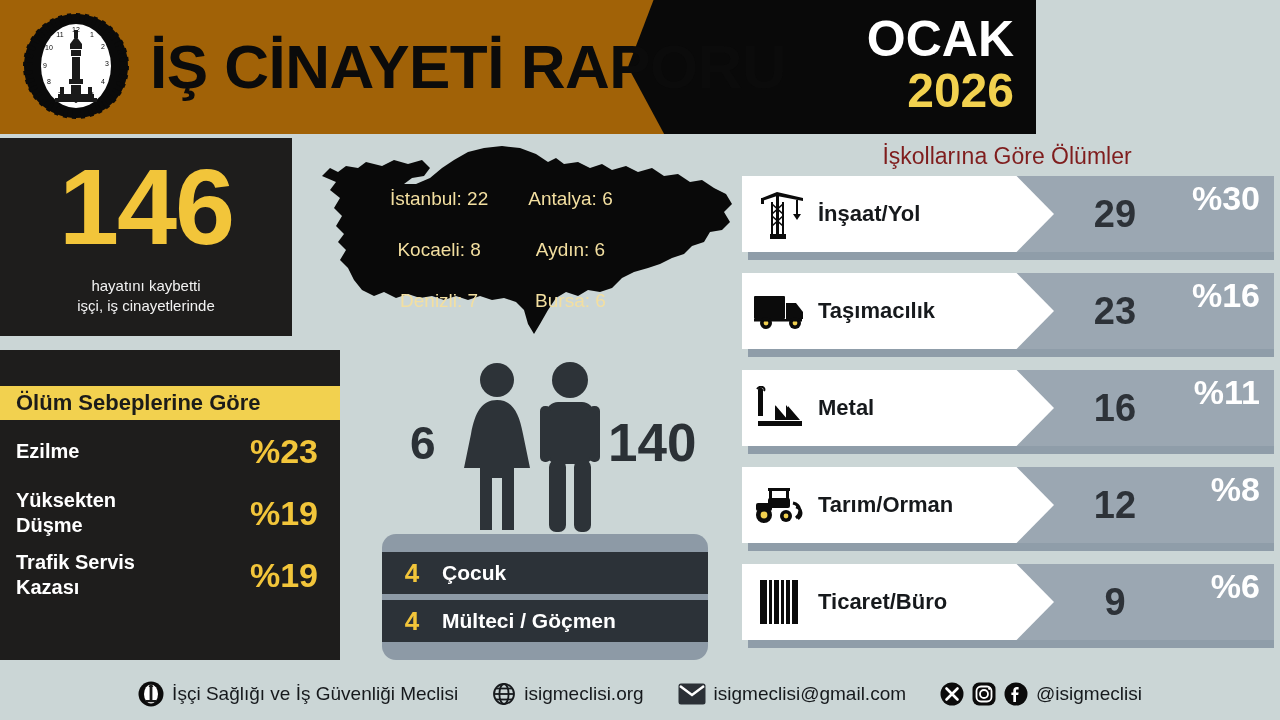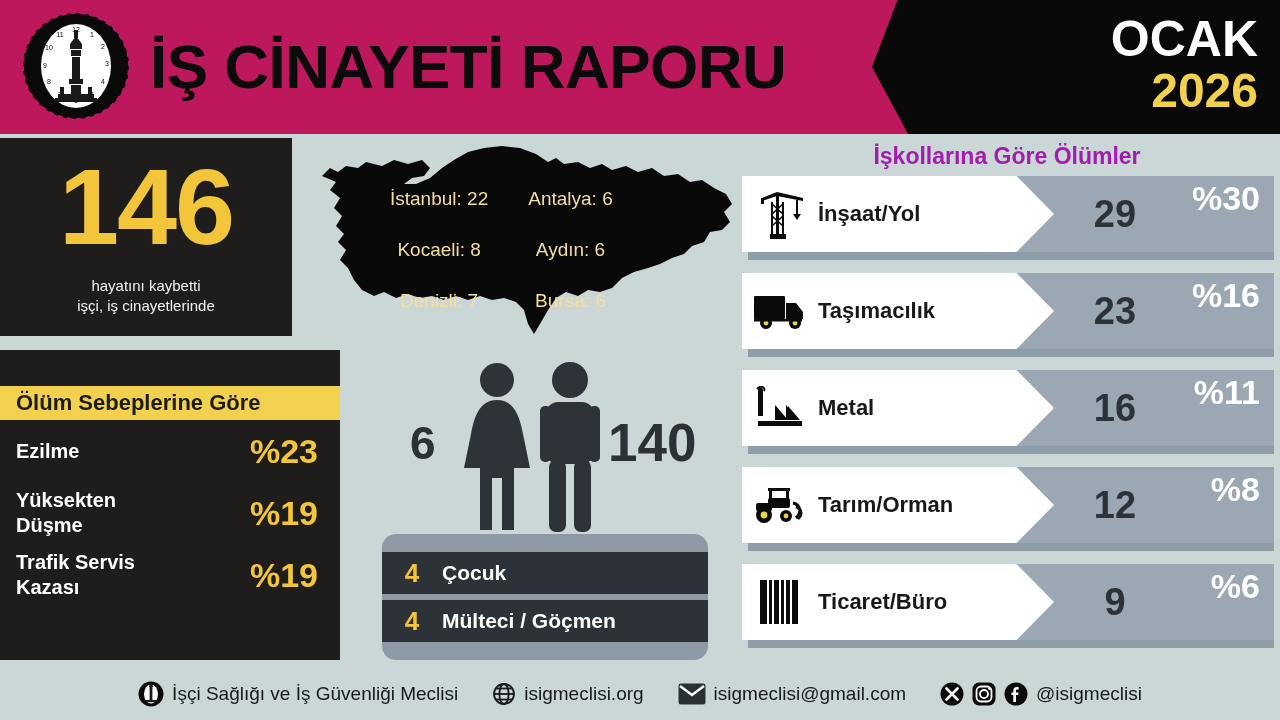--- a/index.html
+++ b/index.html
@@ -5,21 +5,21 @@
   html,body{margin:0;padding:0;}
   body{
     width:1280px;height:720px;overflow:hidden;
     background:#cbd6d6;
     font-family:"Liberation Sans", sans-serif;
     -webkit-font-smoothing:antialiased;
   }
   #page{position:relative;width:1280px;height:720px;}
 
   
-  .header{position:absolute;left:0;top:0;width:1280px;height:134px;background:#be185d;overflow:hidden;}
+  .header{position:absolute;left:0;top:0;width:1036px;height:134px;background:#a16207;overflow:hidden;}
   .header-black{
     position:absolute;top:0;right:0;width:425px;height:134px;background:#090909;
     clip-path:polygon(10% 0, 100% 0, 100% 100%, 12.5% 100%, 4% 50%);
   }
   .logo{position:absolute;left:22px;top:10px;width:108px;height:112px;}
   .logo svg{display:block;width:108px;height:112px;}
   .header-title{
     position:absolute;left:150px;top:26px;
     font-size:62px;font-weight:bold;letter-spacing:-0.5px;color:#0b0b0b;
     line-height:82px;white-space:nowrap;
@@ -100,21 +100,21 @@
   .sub-row.r1{top:18px;}
   .sub-row.r2{top:66px;}
   .sub-num{
     width:60px;text-align:center;font-size:26px;font-weight:bold;color:#f2c53a;line-height:28px;
   }
   .sub-lab{font-size:21px;font-weight:bold;color:#ffffff;line-height:24px;}
 
   
   .sectors-title{
     position:absolute;left:742px;top:143px;width:530px;text-align:center;
-    font-size:23px;font-weight:bold;color:#a21caf;
+    font-size:23px;font-weight:normal;color:#7f1d1d;
   }
   .sector-list{position:absolute;left:742px;top:176px;width:532px;}
   .sector{position:relative;height:84px;margin-bottom:13px;}
   .sector-shadow{
     position:absolute;left:6px;top:8px;width:526px;height:76px;background:#8f9da9;
   }
   .sector-gray{
     position:absolute;left:0;top:0;width:532px;height:76px;background:#9ba7b2;
   }
   .sector-yellow{

